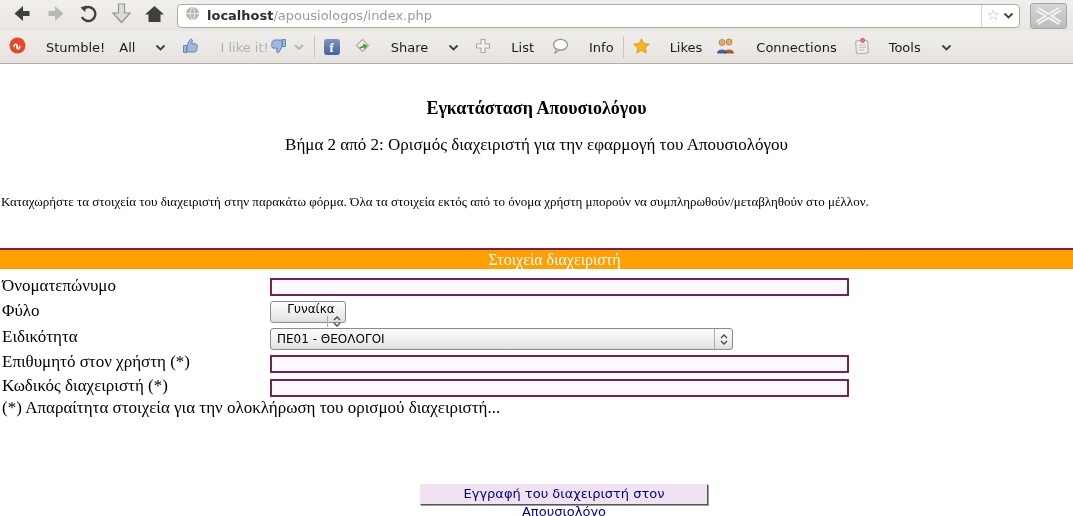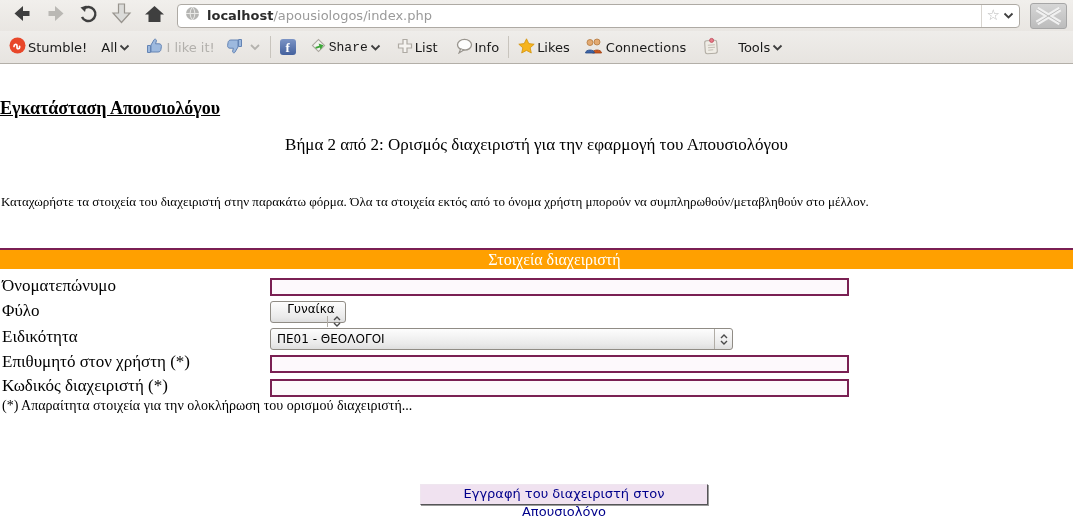--- a/index.html
+++ b/index.html
@@ -32,32 +32,32 @@
   }
 
   
   .sutoolbar {
     position:absolute; top:31px; left:0; right:0; height:33px;
     background:linear-gradient(#efedea,#e7e4e0);
     border-bottom:1px solid #b3afa8;
     display:flex; align-items:center; padding:0 9px;
     font-size:13px; color:#1a1a1a; white-space:nowrap;
   }
-  .tb-item { display:flex; align-items:center; gap:2px; cursor:default; }
+  .tb-item { display:flex; align-items:center; gap:20px; cursor:default; }
   .tb-label { font-size:13px; }
   .tb-label.dim { color:#b2b0ac; }
   .tb-sep { width:1px; height:22px; background:#c8c4bd; margin:0 9px; }
   .chev { display:inline-flex; }
 
   
   .content {
     position:absolute; top:64px; left:0; right:0; bottom:0; background:#fff;
     font-family:"Liberation Serif","DejaVu Serif",serif; color:#000;
   }
-  .page-title { position:absolute; top:34px; left:0; width:100%; text-align:left; font-size:18px; font-weight:bold;text-decoration:underline; }
+  .page-title { position:absolute; top:34px; left:0; width:100%; text-align:center; font-size:18px; font-weight:bold; }
   .page-subtitle { position:absolute; top:71px; left:0; width:100%; text-align:center; font-size:17px; }
   .intro { position:absolute; top:126px; left:1px; width:1018px; font-size:13px; line-height:24px; }
 
   .form-header {
     position:absolute; top:184px; left:0; right:0; height:21px;
     background:#ffa000; border-top:2px solid #7a1f53;
     color:#fff; text-align:center; font-size:16px; line-height:19px;padding-left:36px;
   }
   .flabel { position:absolute; left:2px; font-size:17px; line-height:20px; }
   .tinput {
@@ -71,21 +71,21 @@
     background:linear-gradient(#fdfdfd,#eaeaea 75%,#dedede);
     border:1px solid #908c85; border-radius:3px;
     font-family:"DejaVu Sans",sans-serif; font-size:12px; color:#000;
     padding-left:6px; cursor:default;
   }
   .gtk-spin {
     margin-left:auto; align-self:stretch; width:18px;
     border-left:1px solid #b1ada6;
     display:flex; flex-direction:column; align-items:center; justify-content:center; gap:1px;
   }
-  .footnote { position:absolute; top:334px; left:2px; font-size:14px; }
+  .footnote { position:absolute; top:334px; left:2px; font-size:17px; }
   .submit-btn {
     position:absolute; top:394px; left:420px; width:288px; height:21px;
     background:#f0e2f0;
     border:1px solid; border-color:#efe6ef #555557 #555557 #efe6ef;
     box-shadow:1px 1px 0 #9b9b9b;
     color:#00008b; font-family:"DejaVu Sans",sans-serif; font-size:13px;
     text-align:center; line-height:18px; cursor:default;margin-top:26px;
   }
 </style>
 </head>
@@ -171,21 +171,21 @@
 
     <div class="tb-item" style="margin-right:16px;">
       <span class="tb-label">All</span>
       <span class="chev">
         <svg width="11" height="7" viewBox="0 0 11 7">
             <path d="M1.5 1.5 L5.5 5.5 L9.5 1.5" fill="none" stroke="#3f3f3f" stroke-width="1.8"></path>
           </svg>
       </span>
     </div>
 
-    <div class="tb-item" style="margin-right:10px;text-align:right;">
+    <div class="tb-item" style="text-align:right;">
       <span>
         <svg width="18" height="16" viewBox="0 0 18 16">
           <path d="M1.5 7.5 h3 v7 h-3 z" fill="#9db9de" stroke="#6484b4" stroke-width="1"></path>
           <path d="M5 14 h7 c1.6 0 2.7-.9 2.9-2.4 l.5-3.2 c.2-1.5-.8-2.6-2.4-2.6 h-3.4 l.8-3.1 c.3-1.2-1.6-2.2-2.3-1 L5 7 Z" fill="#9db9de" stroke="#6484b4" stroke-width="1"></path>
         </svg>
       </span>
       <span class="tb-label dim">I like it!</span>
     </div>
 
     <div class="tb-item" style="margin-right:6px;">
@@ -203,21 +203,21 @@
     </span>
 
     <div class="tb-sep"></div>
 
     <div class="tb-item" style="margin-right:14px;">
       <span style="width:16px;height:16px;border-radius:3px;background:linear-gradient(#7c94c5,#44619d);display:flex;align-items:flex-end;justify-content:center;color:#fff;font-family:'Liberation Serif',serif;font-weight:bold;font-size:13px;line-height:14px;">
         <span>f</span>
       </span>
     </div>
 
-    <div class="tb-item" style="margin-right:16px;font-family:Liberation Mono, monospace;">
+    <div class="tb-item" style="margin-right:16px;">
       <span>
         <svg width="17" height="17" viewBox="0 0 17 17">
           <rect x="4.2" y="4.2" width="8.6" height="8.6" transform="rotate(45 8.5 8.5)" fill="#f4f2ef" stroke="#a9a59e" stroke-width="1.1"></rect>
           <path d="M5.5 8.8 h4.2 v-2.2 l4 3.2 -4 3.2 v-2.2 h-4.2 z" fill="#3da639" transform="rotate(-18 9 10)"></path>
         </svg>
       </span>
       <span class="tb-label">Share</span>
       <span class="chev">
         <svg width="11" height="7" viewBox="0 0 11 7">
             <path d="M1.5 1.5 L5.5 5.5 L9.5 1.5" fill="none" stroke="#3f3f3f" stroke-width="1.8"></path>

